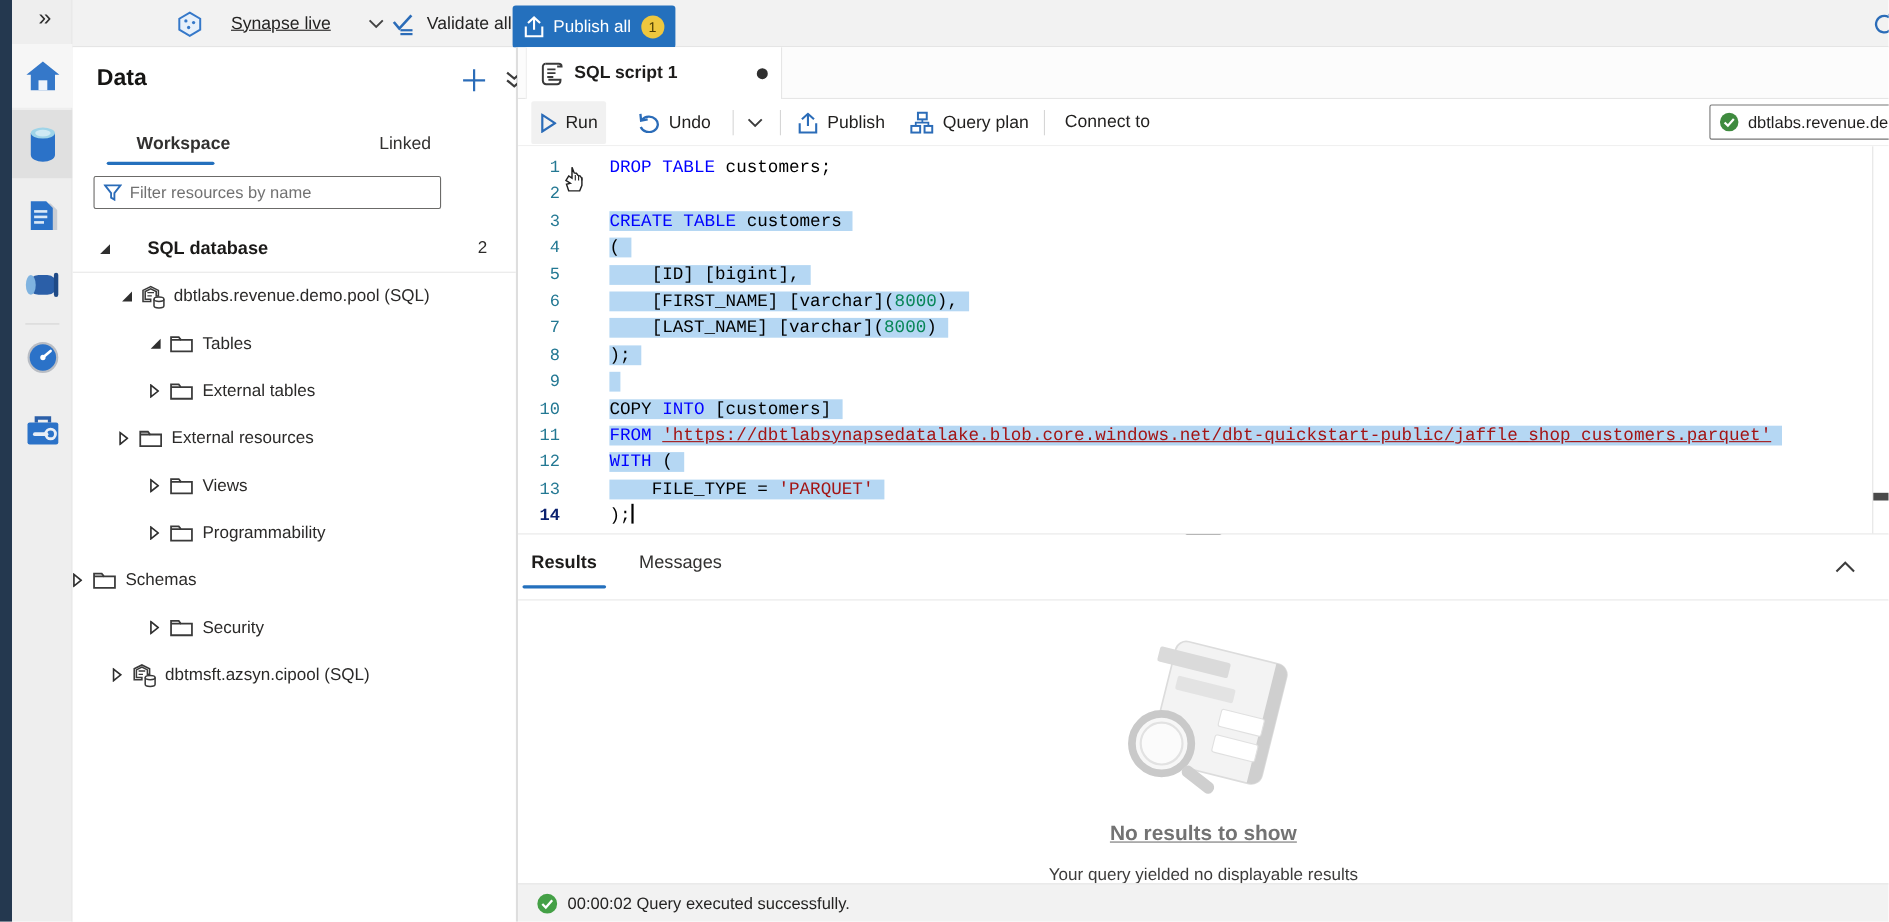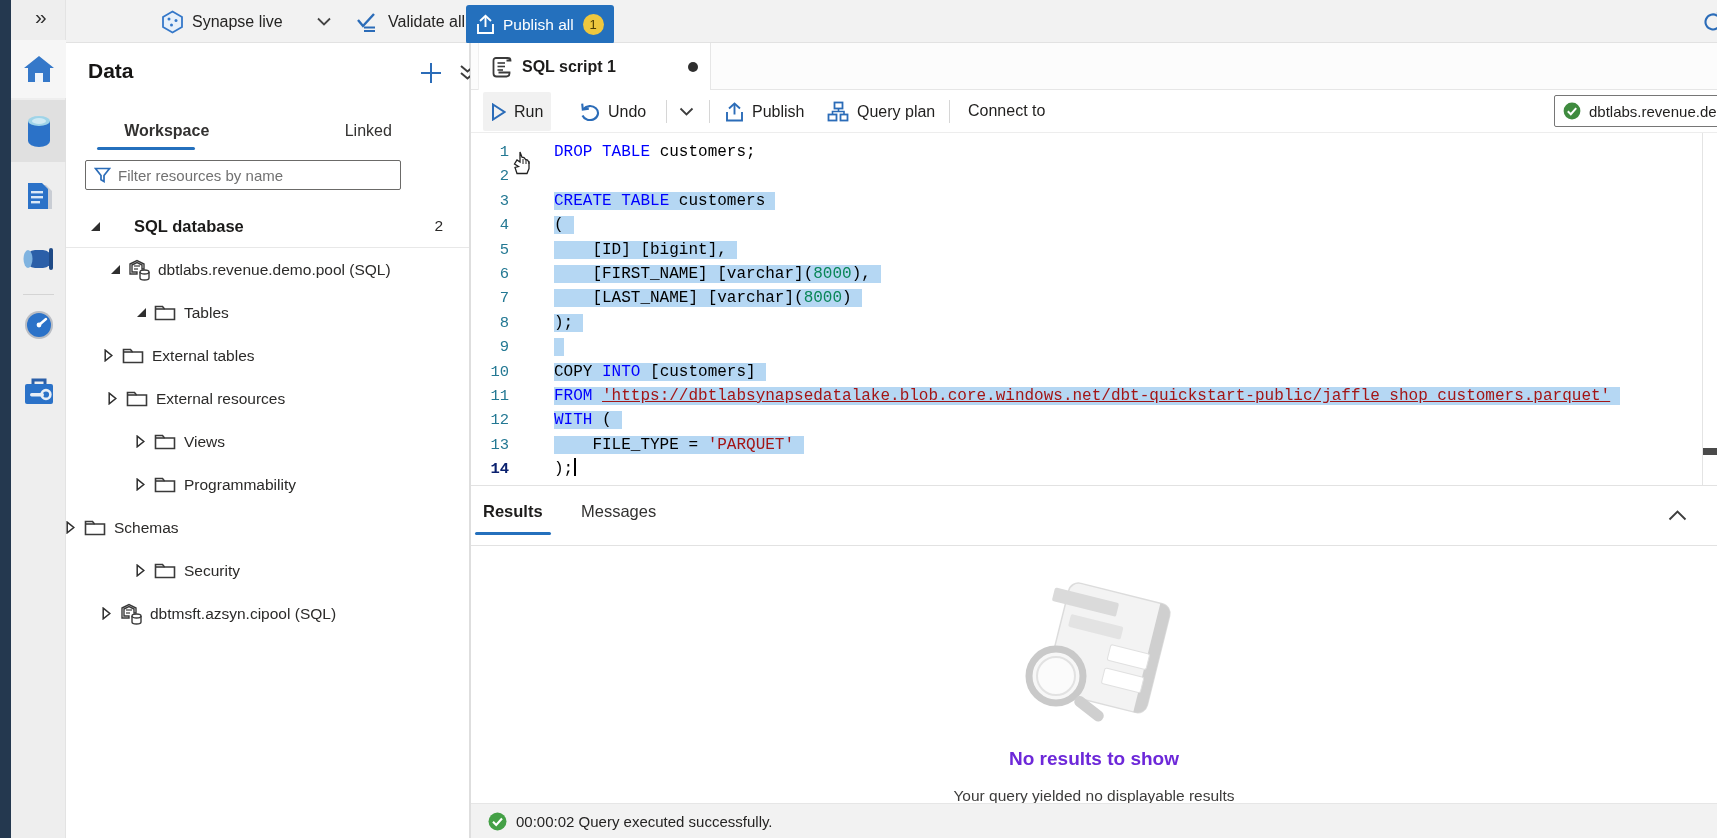--- a/index.html
+++ b/index.html
@@ -85,21 +85,21 @@
   .split-line { position:absolute; left:0; right:0; top:442px; height:1px; background:#e2e2e2; }
   .split-handle { position:absolute; left:606px; top:443px; width:34px; height:6px; background:#1f1f1f; border-radius:2px; cursor:row-resize; }
   .results-tabs { position:absolute; left:0; right:0; top:443px; height:60px; border-bottom:1px solid #e2e2e2; background:#fff; }
   .r-tab { position:absolute; top:16px; font-size:16.5px; color:#323130; cursor:pointer; }
   .r-tab.active { font-weight:bold; color:#1d1c1b; }
   .r-tab.active::after { content:""; position:absolute; left:-8px; right:-8px; bottom:-14px; height:3px; background:#2470bd; border-radius:2px; }
   .collapse-results { position:absolute; right:25px; top:14px; width:30px; height:30px; display:flex; align-items:center; justify-content:center; cursor:pointer; }
 
   .results-body { position:absolute; left:0; right:0; top:503px; bottom:35px; background:#fff; text-align:center; }
   .empty-ill { margin-top:28px; }
-  .empty-title { font-size:19px; font-weight:bold; color:#6d28d9; margin-top:14px; }
+  .empty-title { font-size:19px; font-weight:bold; color:#737373; margin-top:14px;text-decoration:underline; }
   .empty-sub { font-size:15.5px; color:#3d3c3b; margin-top:17px; }
 
   .statusbar { position:absolute; left:0; right:0; bottom:0; height:35px; background:#f2f2f2; border-top:1px solid #e6e6e6; display:flex; align-items:center; padding-left:17px; }
   .status-text { font-size:15px; color:#252423; margin-left:9px; }
 
   .mouse-cursor { position:absolute; left:513px; top:151px; pointer-events:none; z-index:50; }
   svg { display:block; }
 </style>
 </head>
 <body>
@@ -173,21 +173,21 @@
   <div class="topbar">
     <div class="tb-group" style="left:95px;">
       <span>
         <svg width="23" height="24" viewBox="0 0 23 24">
             <polygon points="11.5,1.5 21,7 21,17 11.5,22.5 2,17 2,7" fill="#e7f0fa" stroke="#3578c9" stroke-width="1.8"></polygon>
             <circle cx="8" cy="9" r="1.5" fill="#3578c9"></circle>
             <circle cx="15" cy="10.5" r="1.5" fill="#3578c9"></circle>
             <circle cx="10.5" cy="15" r="1.5" fill="#3578c9"></circle>
           </svg>
       </span>
-      <span class="tb-label" style="margin-left:8px;">Synapse live</span>
+      <span class="tb-label" style="margin-left:26px;text-decoration:underline;">Synapse live</span>
       <span style="margin-left:34px;">
         <svg width="14" height="9" viewBox="0 0 14 9">
             <polyline points="1,1.5 7,7.5 13,1.5" fill="none" stroke="#444" stroke-width="1.8"></polyline>
           </svg>
       </span>
     </div>
     <div class="tb-group" style="left:288px;">
       <span>
         <svg width="24" height="22" viewBox="0 0 24 22">
             <polyline points="4,9 9,15 20,3" fill="none" stroke="#2b6cb8" stroke-width="2.4"></polyline>
@@ -289,21 +289,21 @@
             </svg>
           </span>
           <span class="ticon">
             <svg width="22" height="17" viewBox="0 0 22 17">
               <path d="M1.5 15.5 v-13 h7 l2 2.5 h10 v10.5 z" fill="none" stroke="#3a3a3a" stroke-width="1.6"></path>
               <line x1="1.5" y1="5" x2="10.5" y2="5" stroke="#3a3a3a" stroke-width="1.6"></line>
             </svg>
           </span>
           <span class="tlabel">Tables</span>
         </div>
-        <div class="tree-row" style="padding-left: 38px;">
+        <div class="tree-row" style="padding-left: 70px;">
           <span class="twisty">
             <svg width="9" height="13" viewBox="0 0 9 13">
               <polygon points="1.2,1.2 7.8,6.5 1.2,11.8" fill="none" stroke="#2f2f2f" stroke-width="1.5"></polygon>
             </svg>
           </span>
           <span class="ticon">
             <svg width="22" height="17" viewBox="0 0 22 17">
               <path d="M1.5 15.5 v-13 h7 l2 2.5 h10 v10.5 z" fill="none" stroke="#3a3a3a" stroke-width="1.6"></path>
               <line x1="1.5" y1="5" x2="10.5" y2="5" stroke="#3a3a3a" stroke-width="1.6"></line>
             </svg>

